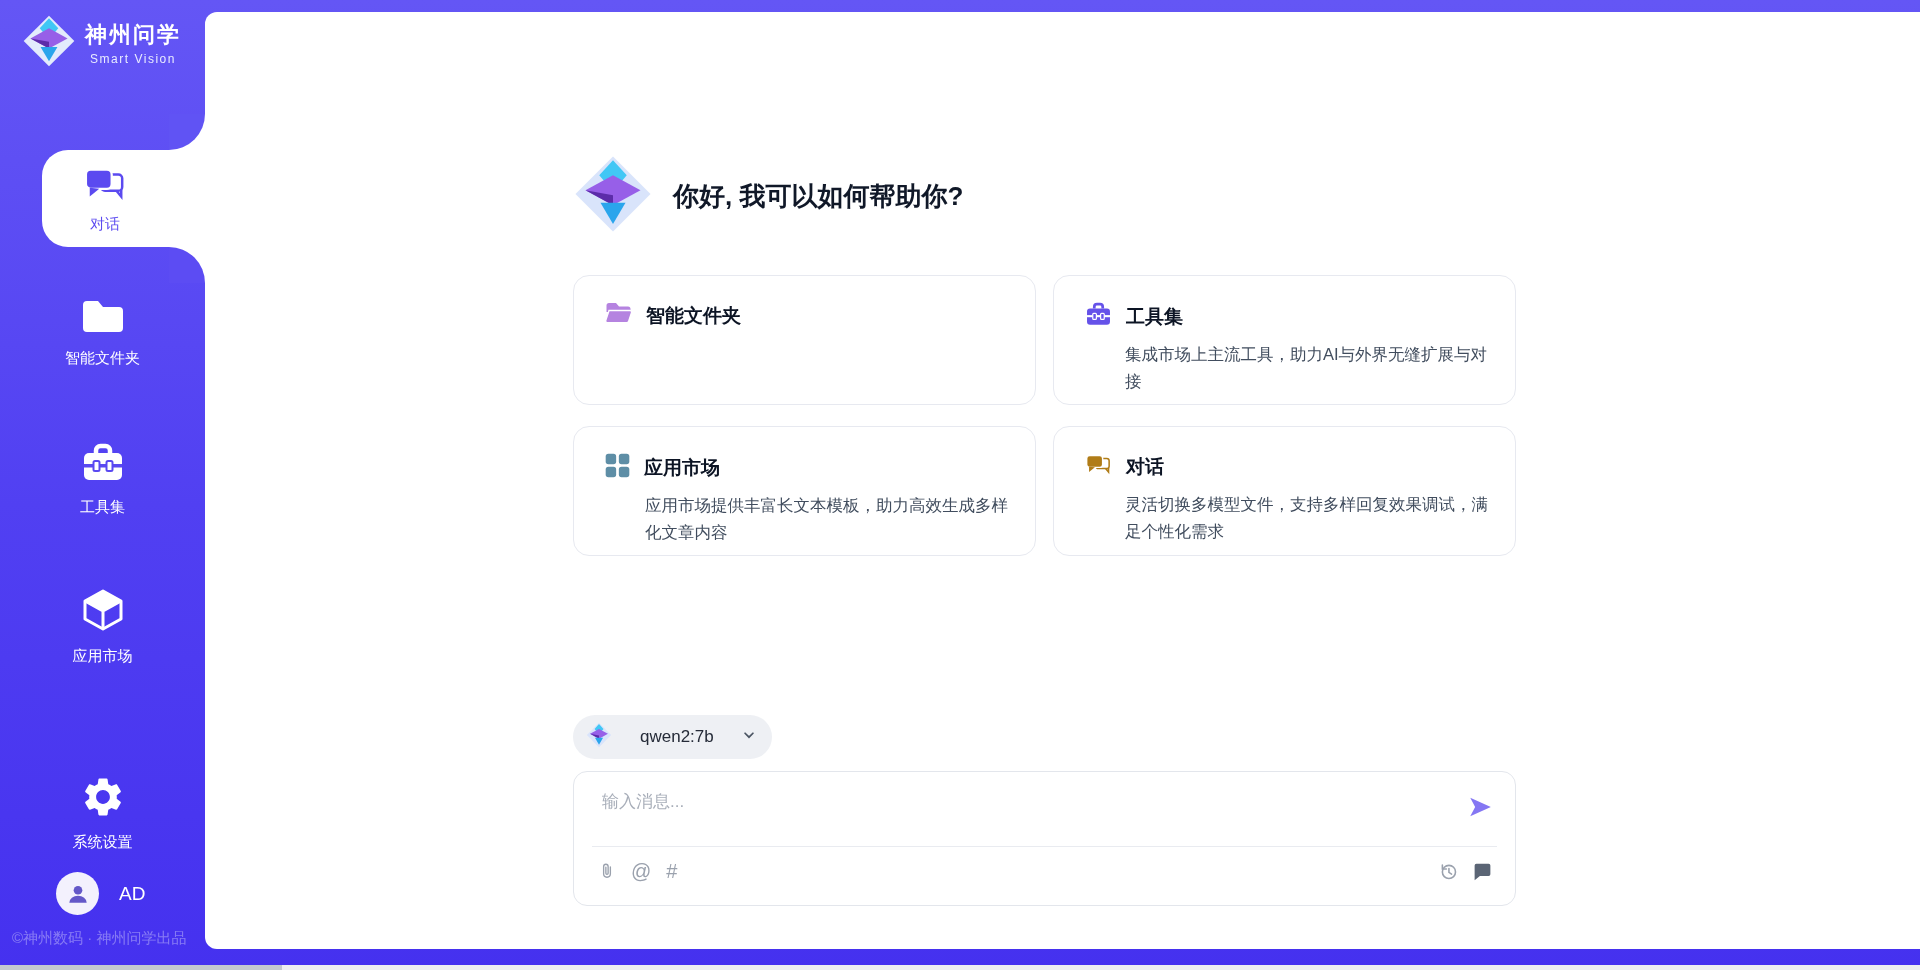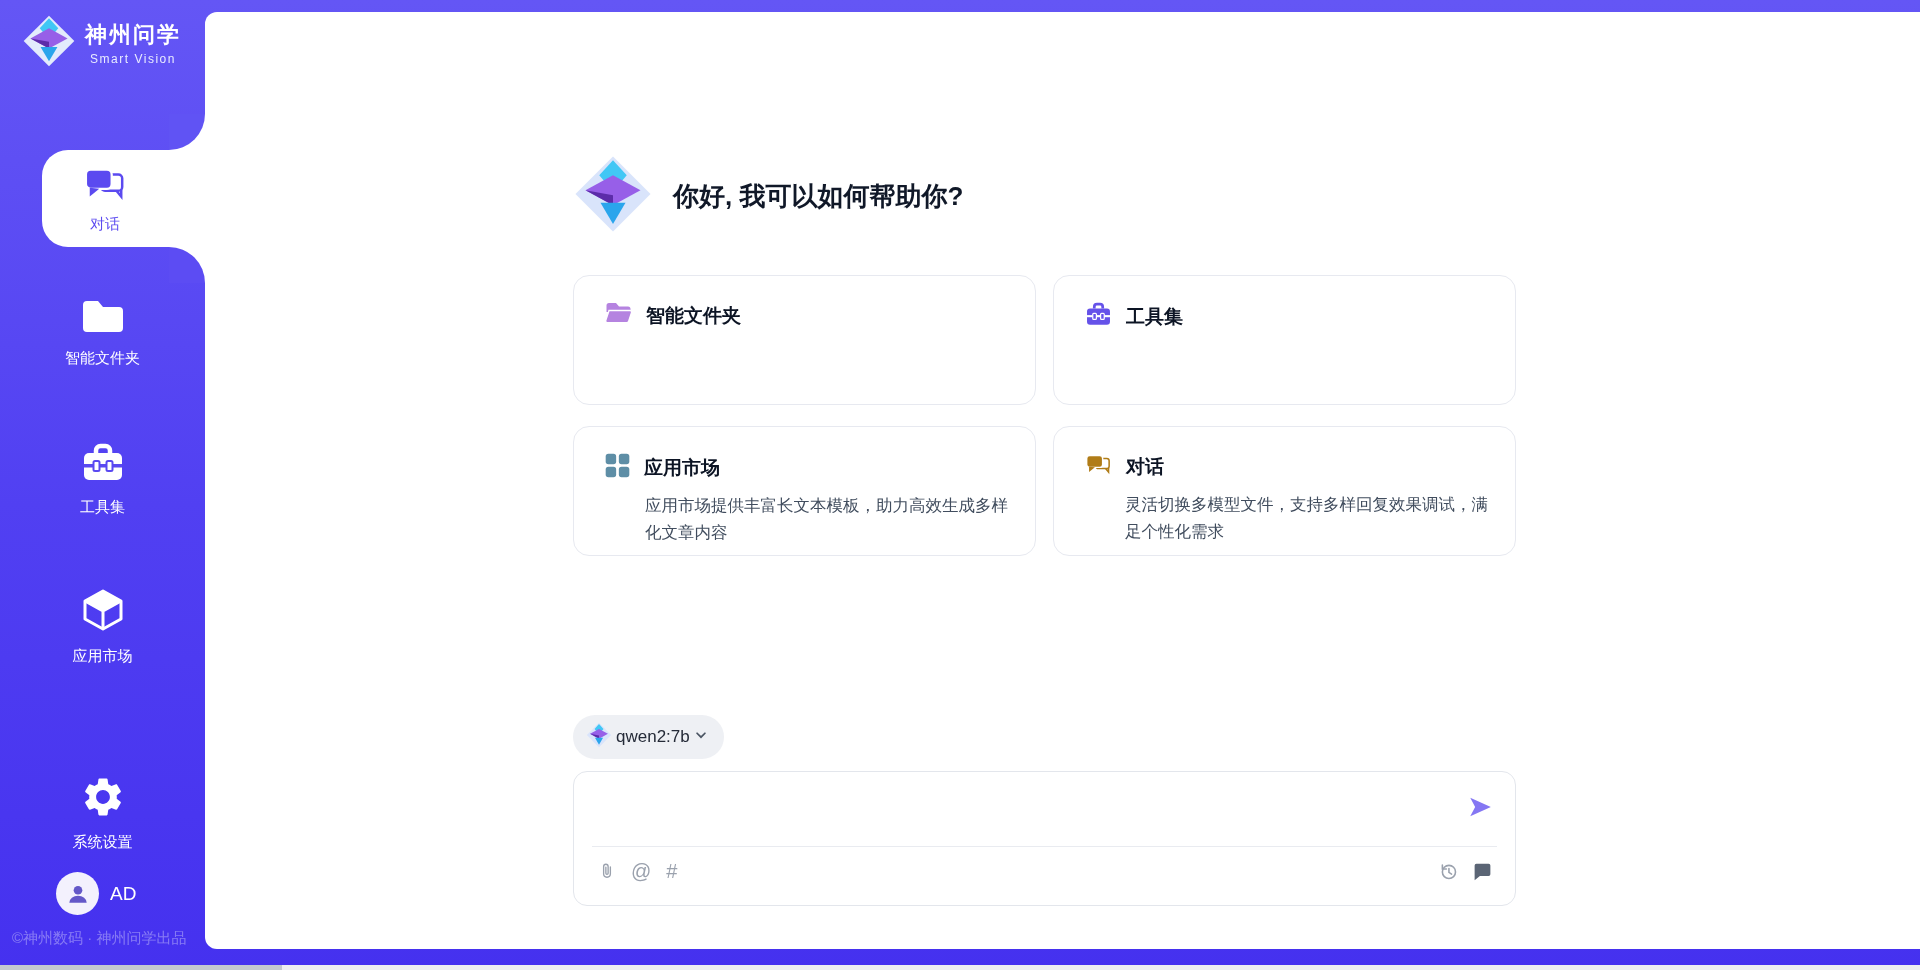--- a/index.html
+++ b/index.html
@@ -22,38 +22,38 @@
   .curve{position:absolute;width:36px;height:36px;left:169px;background:#fff;}
   .curve.c-top{top:114px;}
   .curve.c-top::after{content:"";position:absolute;inset:0;background:#6053f4;border-bottom-right-radius:36px;}
   .curve.c-bot{top:247px;}
   .curve.c-bot::after{content:"";position:absolute;inset:0;background:#5c4cf3;border-top-right-radius:36px;}
 
   .nav-item{position:absolute;left:0;width:205px;display:flex;flex-direction:column;align-items:center;gap:9px;color:#fff;cursor:pointer;}
   .nav-label{font-size:15px;}
   .ni-folder{top:296px;} .ni-tool{top:441px;} .ni-cube{top:586px;} .ni-gear{top:774px;}
 
-  .user-row{position:absolute;left:56px;top:872px;display:flex;align-items:center;gap:11px;cursor:pointer;}
+  .user-row{position:absolute;left:56px;top:872px;display:flex;align-items:center;gap:20px;cursor:pointer;}
   .avatar{width:43px;height:43px;border-radius:50%;background:#f3f1fd;display:flex;align-items:center;justify-content:center;}
   .user-name{color:#fff;font-size:19px;}
   .copyright{position:absolute;left:12px;top:929px;color:rgba(255,255,255,0.35);font-size:15px;}
 
   
   .content{position:absolute;left:368px;top:0;width:943px;height:100%;}
   .greeting{position:absolute;left:0;top:142px;display:flex;align-items:center;gap:20px;}
   .greeting h1{font-size:26px;color:#101828;margin:0;font-weight:bold;}
 
   .cards{position:absolute;left:0;top:263px;width:943px;display:grid;grid-template-columns:463px 463px;gap:21px 17px;}
   .card{height:130px;background:#fff;border:1px solid #e7e9f0;border-radius:16px;box-sizing:border-box;
     padding:25px 28px 0 30px;cursor:pointer;}
   .card-head{display:flex;align-items:center;gap:13px;}
   .card-title{font-size:19px;font-weight:bold;color:#0c1424;}
   .card-desc{margin:9px 0 0 41px;font-size:16.5px;color:#414d5e;line-height:1.62;width:366px;}
 
-  .model-pill{position:absolute;left:0;top:703px;height:44px;display:inline-flex;align-items:center;gap:4px;
+  .model-pill{position:absolute;left:0;top:703px;height:44px;display:inline-flex;align-items:center;gap:28px;
     padding:0 16px 0 13px;border-radius:22px;background:#eef0f4;cursor:pointer;}
   .model-name{font-size:17px;color:#252b38;}
 
   .composer{position:absolute;left:0;top:759px;width:943px;height:135px;box-sizing:border-box;
     border:1px solid #e3e6ec;border-radius:14px;background:#fff;}
   .composer textarea{position:absolute;left:26px;top:16px;width:840px;height:48px;border:none;outline:none;
     resize:none;font-size:17px;font-family:inherit;color:#333;background:transparent;}
   .composer textarea::placeholder{color:#a8aeb9;}
   .send-btn{position:absolute;right:22px;top:22px;width:26px;height:26px;cursor:pointer;}
   .composer-divider{position:absolute;left:18px;right:18px;top:74px;height:1px;background:#e9ebf0;}
@@ -197,20 +197,21 @@
               <svg width="29" height="27" viewBox="0 0 48 44">
                 <path d="M17 12 v-2.5 a4.5 4.5 0 0 1 4.5-4.5 h5 a4.5 4.5 0 0 1 4.5 4.5 V12" fill="none" stroke="#6552e9" stroke-width="4.5"></path>
                 <rect x="5" y="12" width="38" height="27" rx="5" fill="#6552e9"></rect>
                 <rect x="5" y="23" width="38" height="3.5" fill="#fff"></rect>
                 <rect x="14.5" y="20" width="6" height="10" rx="1.5" fill="#6552e9" stroke="#fff" stroke-width="2"></rect>
                 <rect x="27.5" y="20" width="6" height="10" rx="1.5" fill="#6552e9" stroke="#fff" stroke-width="2"></rect>
               </svg>
             </span>
             <span class="card-title">工具集</span>
           </div>
+          <div class="card-desc">集成市场上主流工具，助力AI与外界无缝扩展与对接</div>
         </div>
 
         <div class="card">
           <div class="card-head">
             <span>
               <svg width="27" height="27" viewBox="0 0 24 24">
                 <g fill="#5e8ea6">
                   <rect x="1.5" y="1.5" width="9.3" height="9.3" rx="2.4"></rect>
                   <rect x="13.2" y="1.5" width="9.3" height="9.3" rx="2.4"></rect>
                   <rect x="1.5" y="13.2" width="9.3" height="9.3" rx="2.4"></rect>
@@ -254,20 +255,21 @@
         </span>
         <span class="model-name">qwen2:7b</span>
         <span>
           <svg width="14" height="14" viewBox="0 0 16 16" fill="none" stroke="#4b5563" stroke-width="2" stroke-linecap="round">
             <path d="M3.5 6 L8 10.5 L12.5 6"></path>
           </svg>
         </span>
       </div>
 
       <div class="composer">
+        <textarea placeholder="输入消息..." style=""></textarea>
 
         <span class="send-btn">
           <svg width="26" height="26" viewBox="0 0 24 24">
             <path d="M3 3.5 L22 12 L3 20.5 L7.5 12 Z" fill="#8577f3"></path>
           </svg>
         </span>
 
         <div class="composer-divider"></div>
 
         <div class="composer-left">

